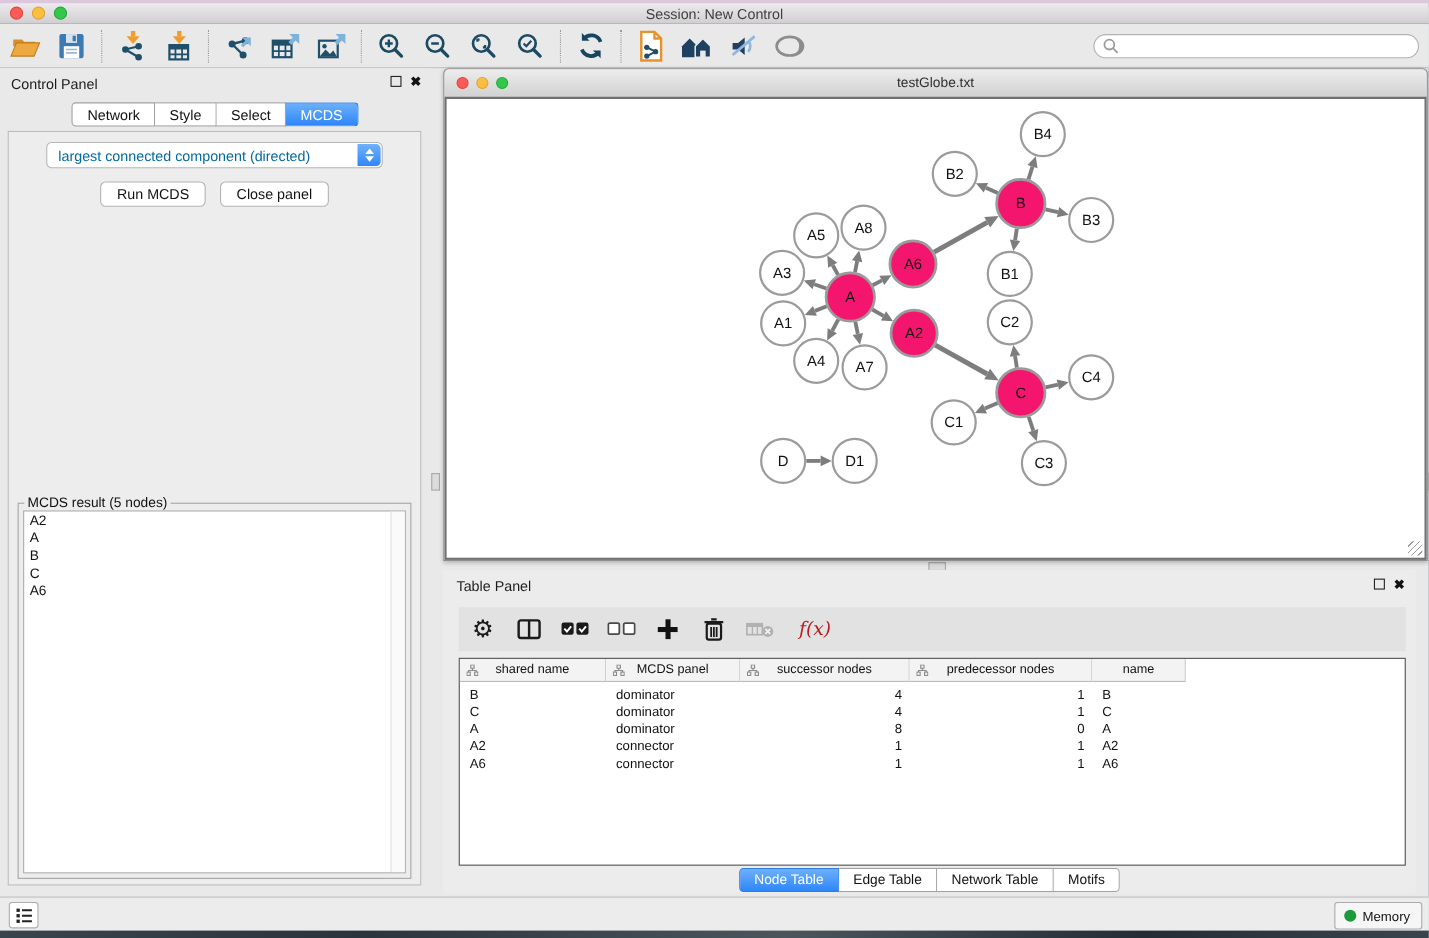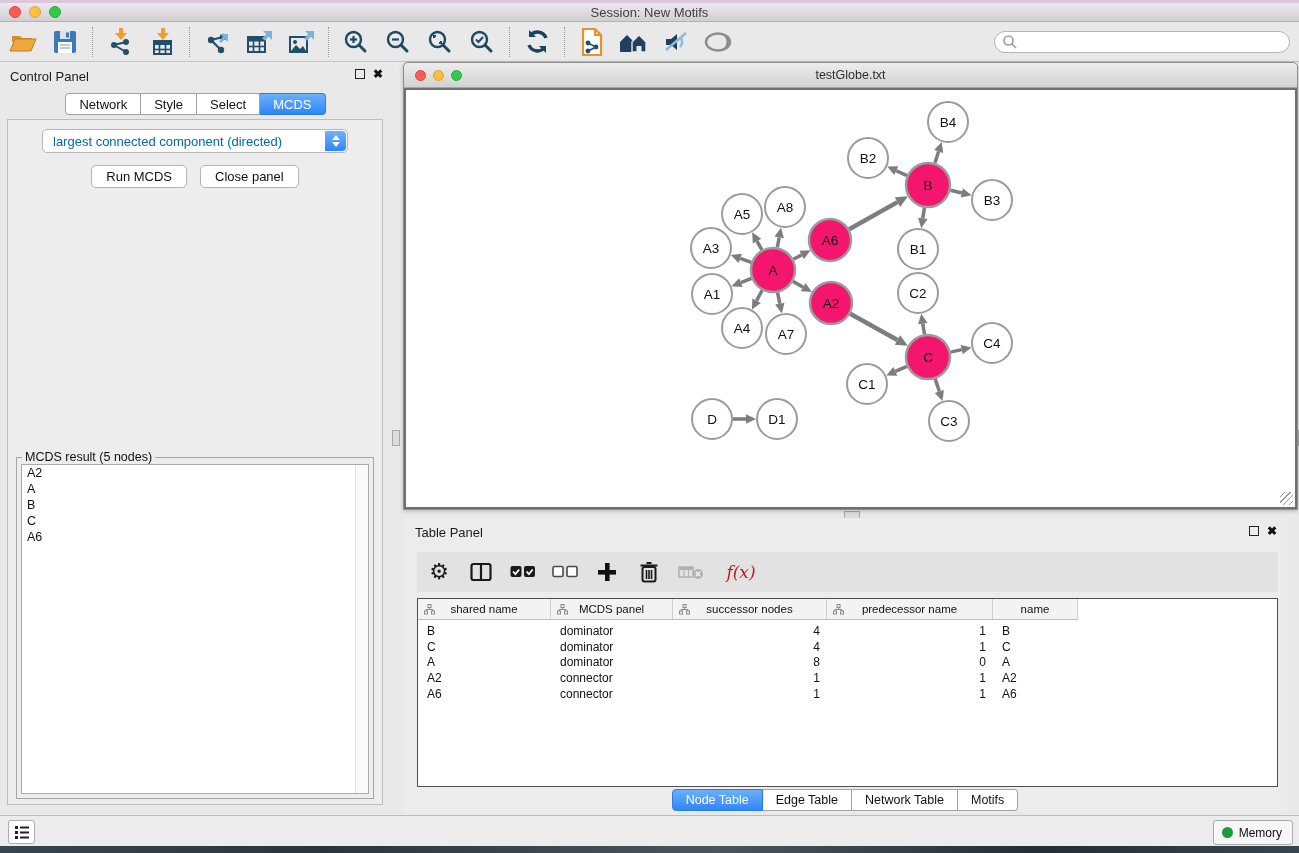--- a/index.html
+++ b/index.html
@@ -110,21 +110,21 @@
 <div class="screen">
 
   <div class="topstrip"></div>
 
   <div class="titlebar">
     <div class="lights">
       <span class="light r"></span>
       <span class="light y"></span>
       <span class="light g"></span>
     </div>
-    <div class="title">Session: New Motifs</div>
+    <div class="title">Session: New Control</div>
   </div>
 
   <div class="toolbar">
     <div class="tbtn">
       <svg width="28" height="24">
         <path d="M3,6 h8 l2,2 h10 v4 H3 z" fill="#d98f2b"></path>
         <path d="M1,21 L6,9 H27 L22,21 Z" fill="#eda93f" stroke="#c07d1d" stroke-width="1"></path>
       </svg>
     </div>
     <div class="tbtn">
@@ -500,21 +500,21 @@
             </svg>
             <span>successor nodes</span>
           </div>
           <div class="th" style="width: 166px;">
             <svg width="11" height="11">
               <rect x="4" y="0.5" width="3" height="3" fill="none" stroke="#8a8a8a" stroke-width="1"></rect>
               <rect x="0.5" y="7" width="3" height="3" fill="none" stroke="#8a8a8a" stroke-width="1"></rect>
               <rect x="7.5" y="7" width="3" height="3" fill="none" stroke="#8a8a8a" stroke-width="1"></rect>
               <path d="M5.5,3.5 v2 M2,7 v-1.5 h7 V7" fill="none" stroke="#8a8a8a" stroke-width="1"></path>
             </svg>
-            <span>predecessor name</span>
+            <span>predecessor nodes</span>
           </div>
           <div class="th" style="width: 85px;">
             <span>name</span>
           </div>
         </div>
       <div class="tbl-body">
           <div class="tr">
             <div class="td l" style="width: 133px;">B</div>
             <div class="td l" style="width: 122px;">dominator</div>
             <div class="td r" style="width: 154px;">4</div>

